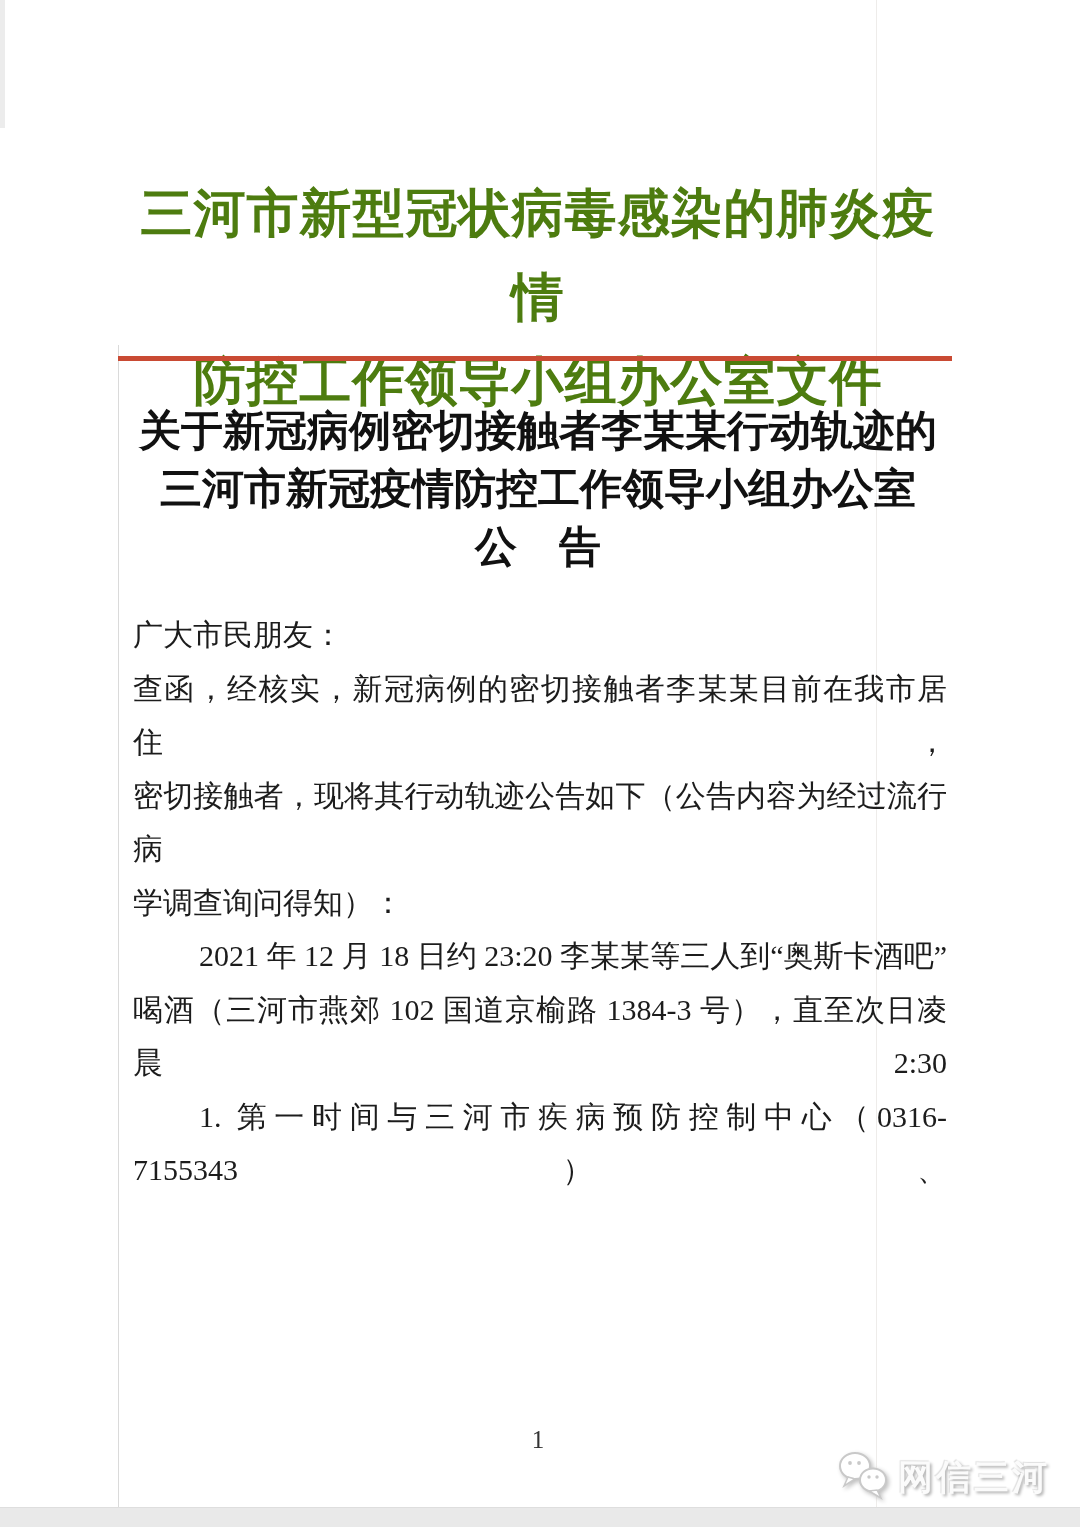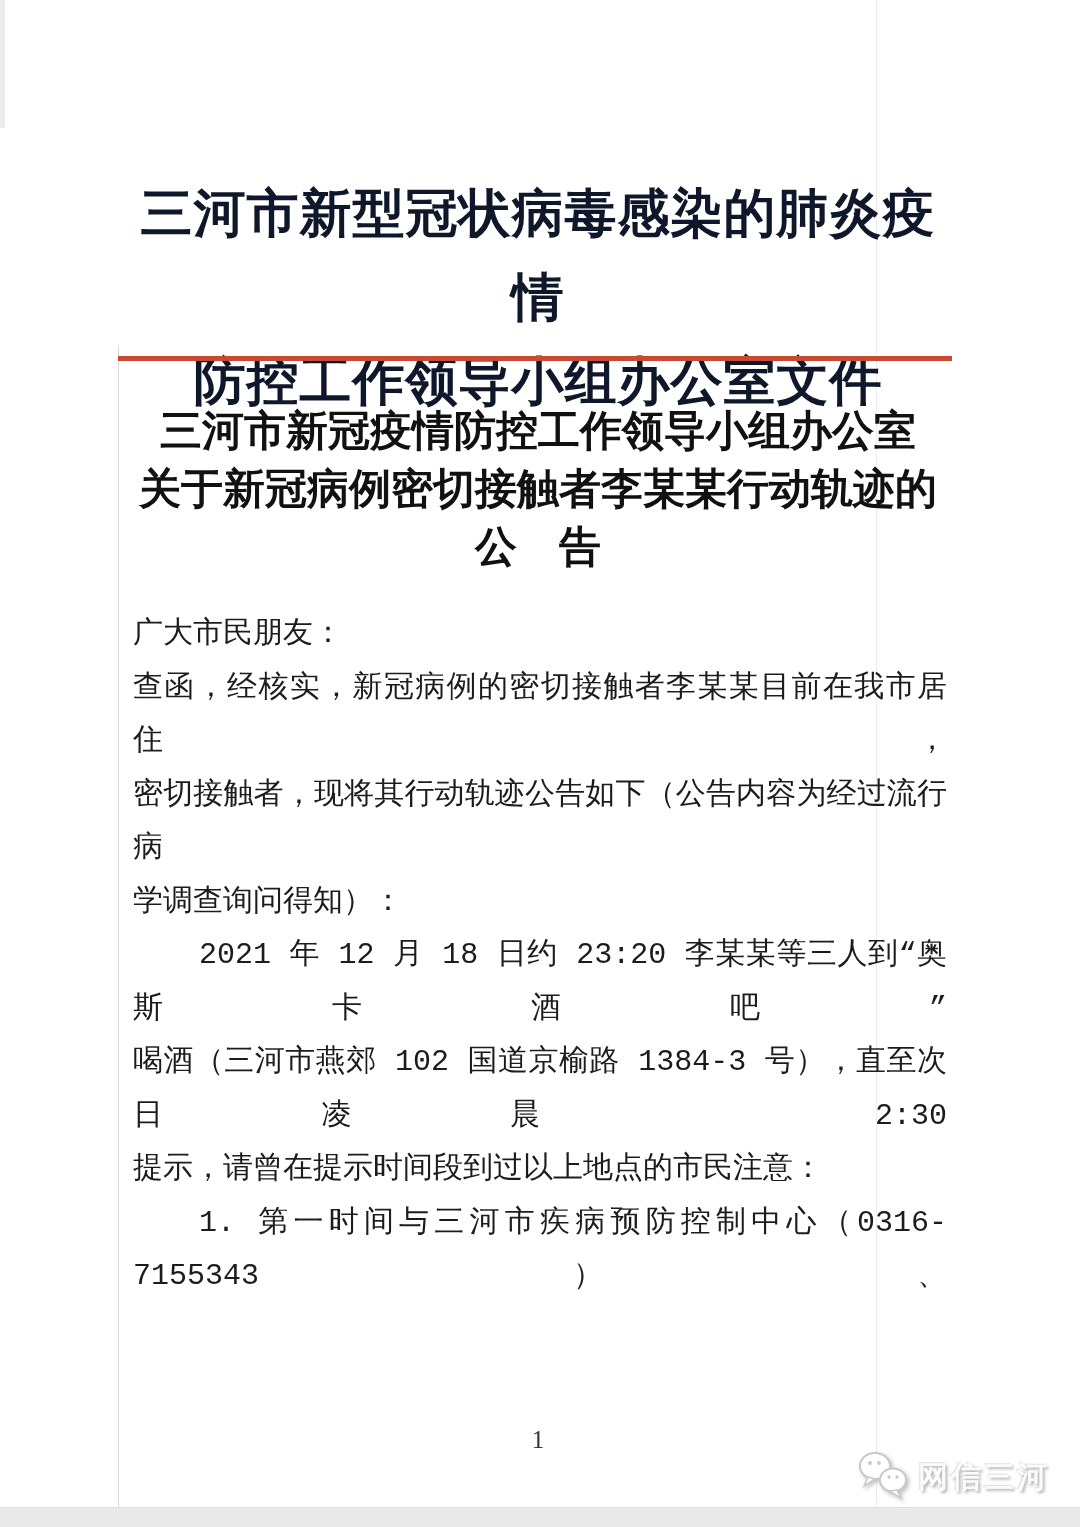--- a/index.html
+++ b/index.html
@@ -27,21 +27,21 @@
   }
   .scan-bottom-band {
     position: absolute; left: 0; top: 1507px; width: 1080px; height: 20px;
     background: #e9e9e9;
     border-top: 1px solid #dedede;
   }
   
   .letterhead {
     position: absolute; left: 118px; top: 172px; width: 840px;
     text-align: center;
-    color: #0f172a;
+    color: #4d7c0f;
     font-size: 52px;
     font-weight: bold;
     line-height: 84px;
     letter-spacing: 1px;
   }
   .red-rule {
     position: absolute; left: 118px; top: 356px; width: 834px; height: 5px;
     background: #c94a33;
   }
   
@@ -53,21 +53,21 @@
     font-weight: bold;
     line-height: 58px;
   }
   
   .body-text {
     position: absolute; left: 133px; top: 608px; width: 814px;
     color: #1c1c1c;
     font-size: 30px;
     line-height: 53.5px;
   }
-  .body-text .line { width: 100%; white-space: nowrap; font-family: Liberation Mono, monospace; }
+  .body-text .line { width: 100%; white-space: nowrap; }
   .body-text .line.fill {
     white-space: normal;
     text-align: justify;
     text-align-last: justify;
   }
   .body-text .line.indent { text-indent: 66px; }
   
   .page-number {
     position: absolute; left: 118px; top: 1426px; width: 840px;
     text-align: center;
@@ -75,21 +75,21 @@
     font-size: 25px;
   }
   
   .watermark {
     position: absolute; top: 1449px; right: 30px;
     display: flex; align-items: center; gap: 8px;
   }
   .watermark-icon { filter: drop-shadow(2px 2px 2px #c0c0c0); }
   .watermark-label {
     font-family: "DejaVu Sans", "Liberation Sans", sans-serif;
-    font-size: 30px;
+    font-size: 35px;
     font-weight: bold;
     color: #fbfbfb;
     letter-spacing: 3px;
     text-shadow: 2px 2px 3px #b5b5b5, -1px -1px 1px #e0e0e0;
   }
 </style>
 </head>
 <body>
 
 <div class="page">
@@ -100,33 +100,32 @@
   <div class="scan-bottom-band"></div>
 
   <div class="letterhead">
     <div>三河市新型冠状病毒感染的肺炎疫情</div>
     <div>防控工作领导小组办公室文件</div>
   </div>
 
   <div class="red-rule"></div>
 
   <div class="doc-title">
+    <div>关于新冠病例密切接触者李某某行动轨迹的</div>
     <div>三河市新冠疫情防控工作领导小组办公室</div>
-    <div>关于新冠病例密切接触者李某某行动轨迹的</div>
     <div>公　告</div>
   </div>
 
   <div class="body-text">
     <div class="line">广大市民朋友：</div>
     <div class="line fill">查函，经核实，新冠病例的密切接触者李某某目前在我市居住，</div>
     <div class="line fill">密切接触者，现将其行动轨迹公告如下（公告内容为经过流行病</div>
     <div class="line">学调查询问得知）：</div>
     <div class="line indent fill">2021 年 12 月 18 日约 23:20 李某某等三人到“奥斯卡酒吧”</div>
     <div class="line fill">喝酒（三河市燕郊 102 国道京榆路 1384-3 号），直至次日凌晨 2:30</div>
-    <div class="line">提示，请曾在提示时间段到过以上地点的市民注意：</div>
     <div class="line indent fill">1. 第一时间与三河市疾病预防控制中心（0316-7155343）、</div>
 
   </div>
 
   <div class="page-number">1</div>
 
   <div class="watermark">
     <span class="watermark-icon">
       <svg width="54" height="52" viewBox="0 0 54 52">
         <g fill="#ffffff" stroke="#c9c9c9" stroke-width="2">

